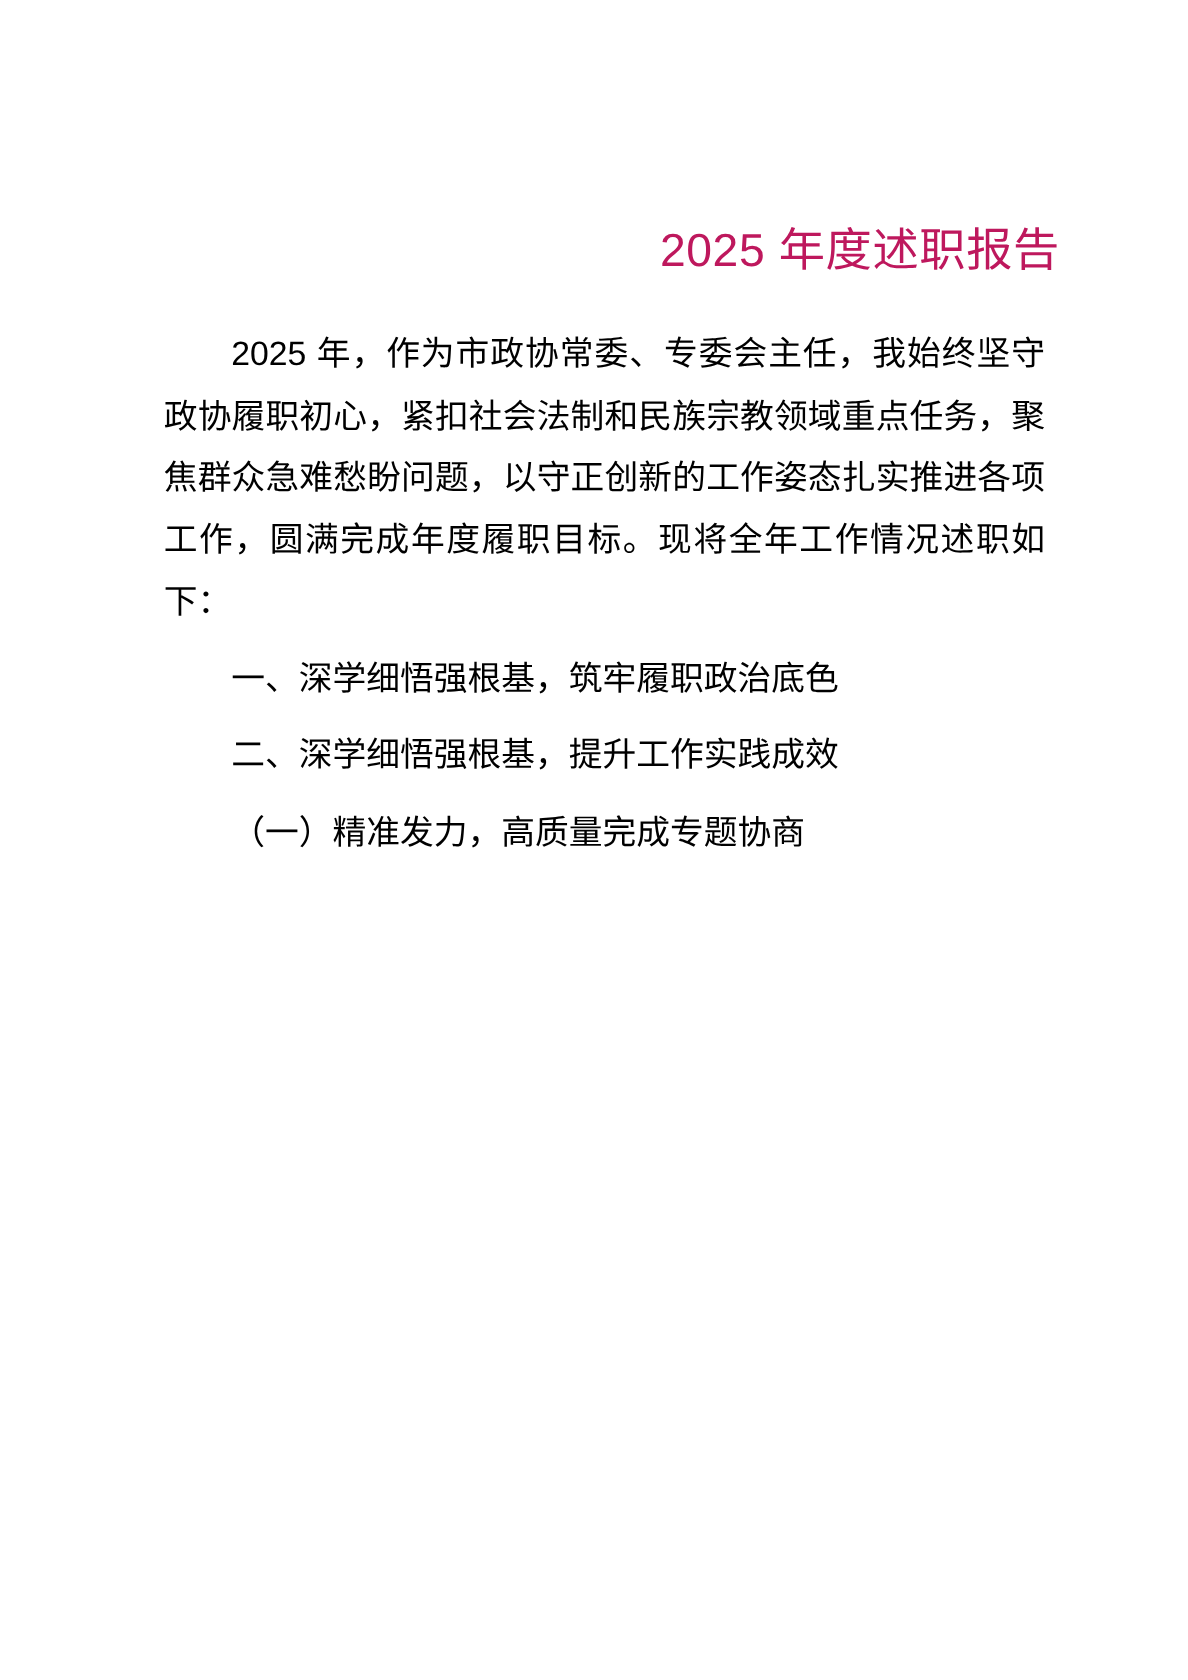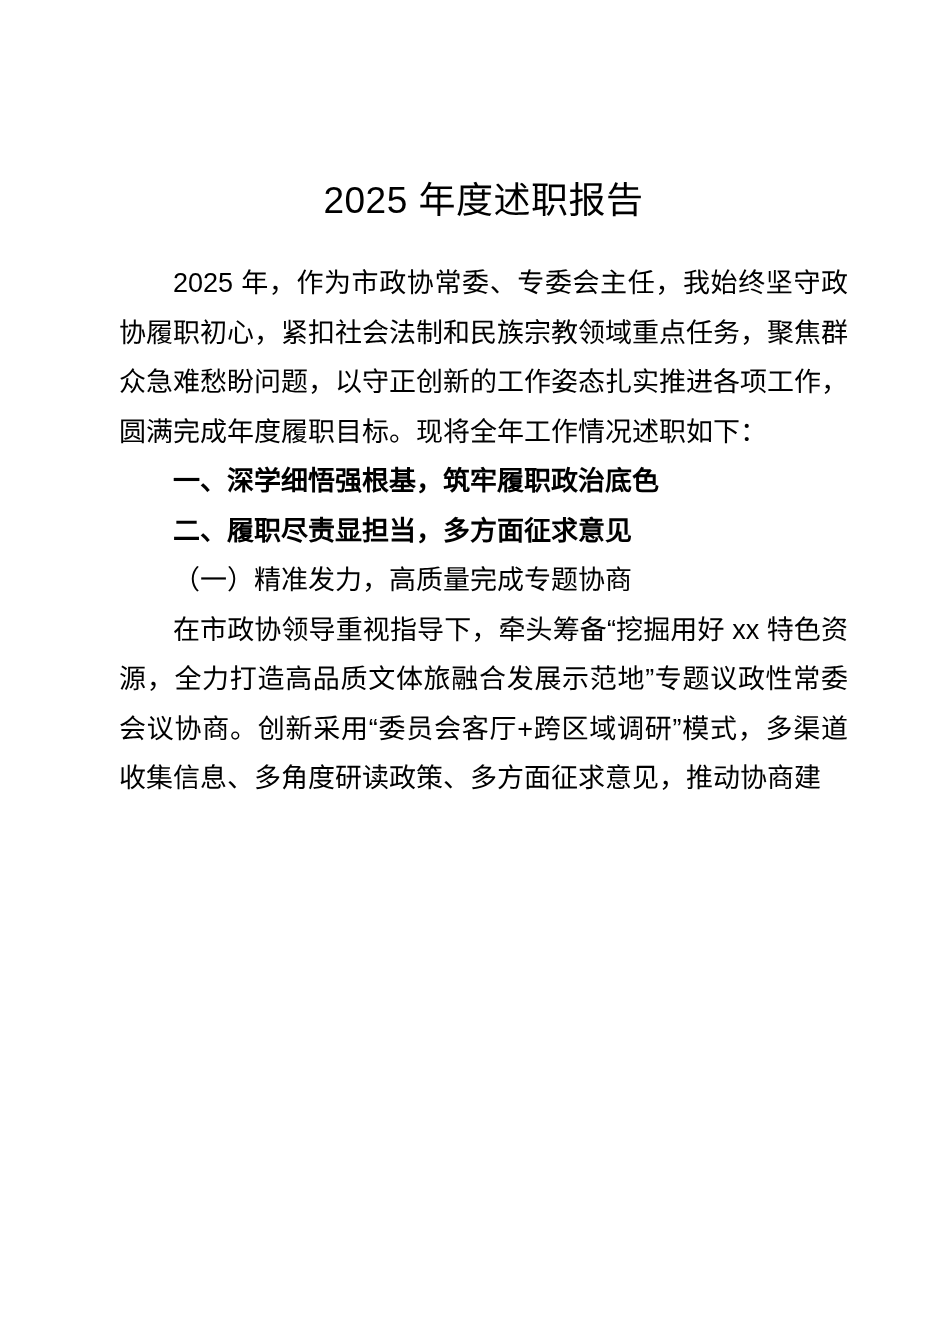--- a/index.html
+++ b/index.html
@@ -19,57 +19,56 @@
     color: #000000;
     box-sizing: border-box;
     padding: 178px 102px 0 119px;
     overflow: hidden;
   }
   .doc-title {
     margin: 0 0 35px 0;
     font-size: 37px;
     font-weight: 400;
     line-height: 46px;
-    text-align: center;
-    color: #000000;
+    text-align: right;
+    color: #be185d;
     letter-spacing: 0.5px;
   }
   .doc-body {
     font-size: 27px;
     line-height: 49.5px;
     text-align: justify;
     text-justify: inter-ideograph;
   }
   .para,
   .heading,
   .subheading {
-    margin: 0;
+    margin: 12px;
     padding: 0;
     text-indent: 2em;
     word-break: break-all;
     overflow-wrap: break-word;
   }
   .heading {
-    font-weight: 700;
+    font-weight: 400;
   }
   .subheading {
     font-weight: 400;
   }
 </style>
 </head>
 <body>
 
 <div class="page">
   <h1 class="doc-title">2025 年度述职报告</h1>
 
   <div class="doc-body">
     <p class="para">2025 年，作为市政协常委、专委会主任，我始终坚守政协履职初心，紧扣社会法制和民族宗教领域重点任务，聚焦群众急难愁盼问题，以守正创新的工作姿态扎实推进各项工作，圆满完成年度履职目标。现将全年工作情况述职如下：</p>
 
     <p class="heading">一、深学细悟强根基，筑牢履职政治底色</p>
 
 
-    <p class="heading">二、履职尽责显担当，多方面征求意见</p>
+    <p class="heading">二、深学细悟强根基，提升工作实践成效</p>
 
     <p class="subheading">（一）精准发力，高质量完成专题协商</p>
 
-    <p class="para">在市政协领导重视指导下，牵头筹备“挖掘用好 xx 特色资源，全力打造高品质文体旅融合发展示范地”专题议政性常委会议协商。创新采用“委员会客厅+跨区域调研”模式，多渠道收集信息、多角度研读政策、多方面征求意见，推动协商建</p>
   </div>
 </div>
 
 </body></html>

